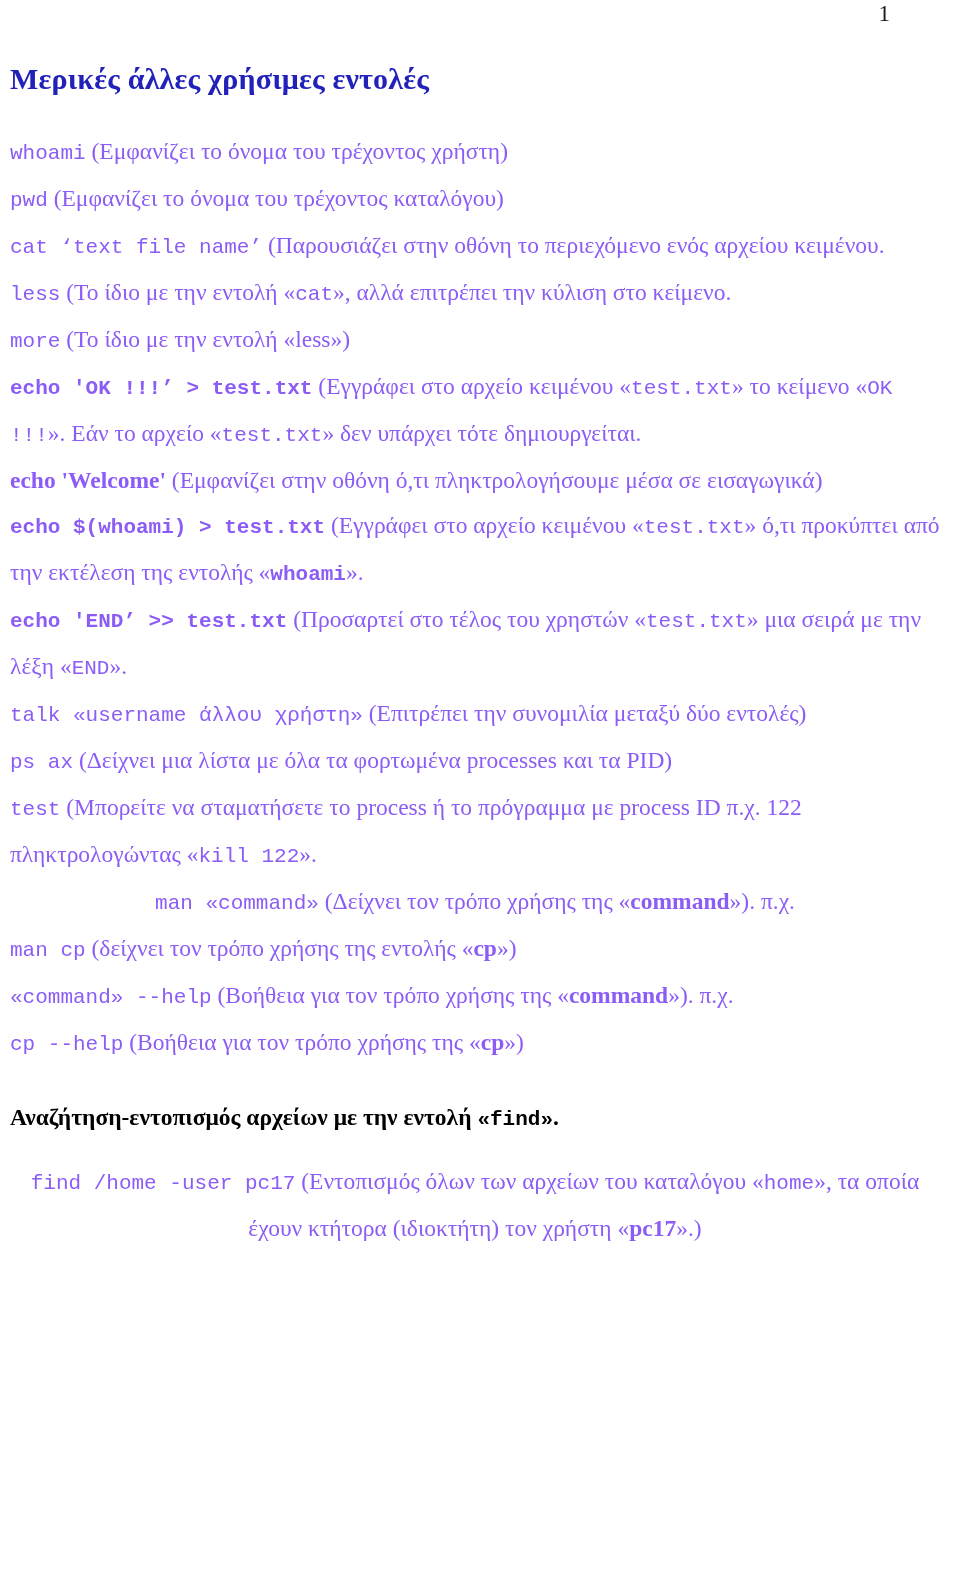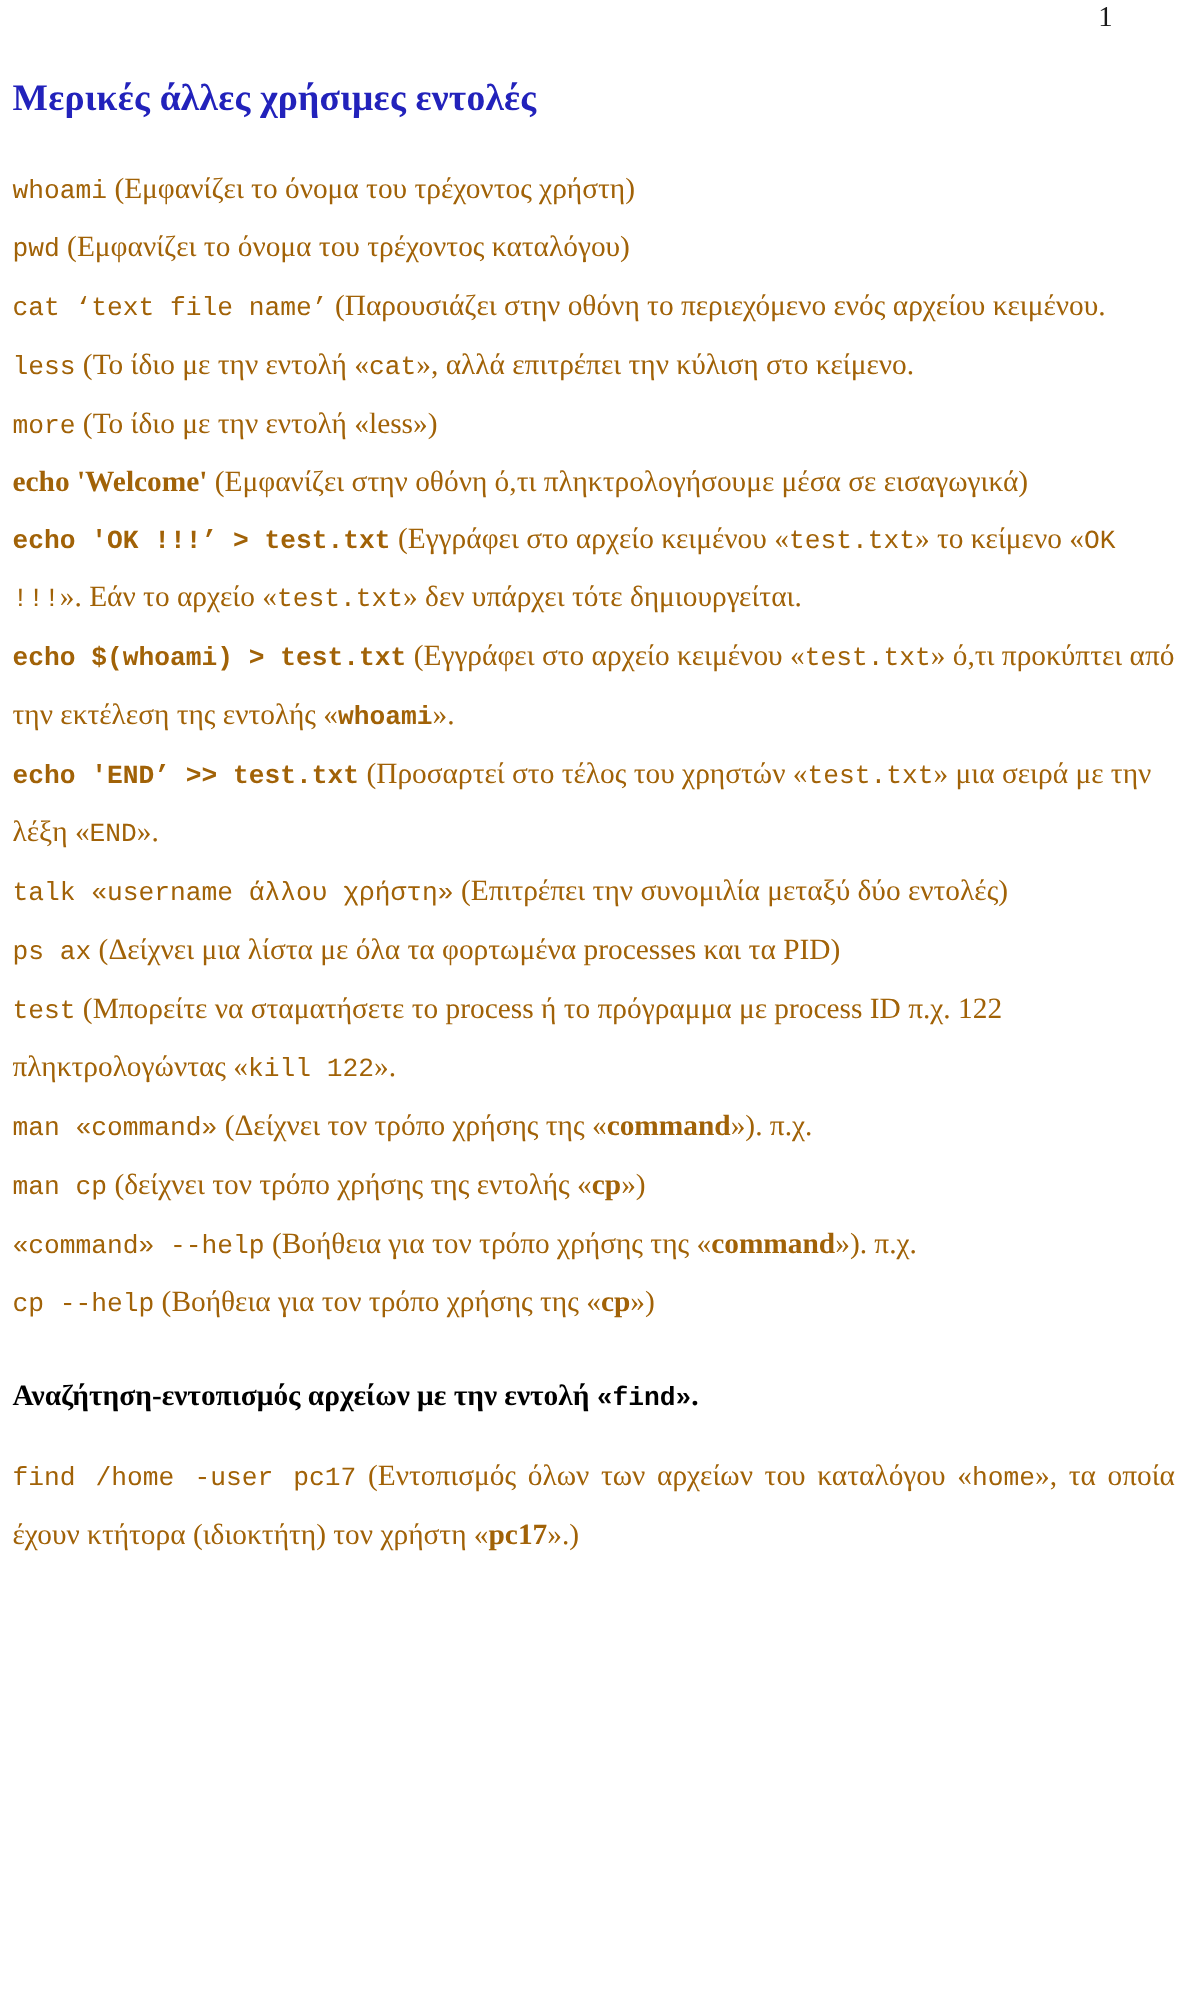--- a/index.html
+++ b/index.html
@@ -45,28 +45,29 @@
     letter-spacing: 0.2px;
     line-height: 1.15;
     font-family: "Liberation Serif", "DejaVu Serif", serif;
   }
   .para {
     font-size: 23.5px;
     line-height: 45px;
     margin: 0;
     text-align: left;
     font-family: "Liberation Serif", "DejaVu Serif", serif;
-    color: #a16207;
+    color: #8b5cf6;
   }
   .para.justify {
     text-align: justify;
     text-justify: inter-word;
   }
   .para.spaced {
     margin-top: 17px;
+    text-align: center;
   }
   .para.tight {
     margin-top: 0;
   }
   .mono {
     font-family: "Liberation Mono", "DejaVu Sans Mono", monospace;
     font-size: 21px;
   }
   .mono.b {
     font-weight: bold;
@@ -114,27 +115,27 @@
       <span class="mono">less</span>
       <span>(Το ίδιο με την εντολή «</span><span class="mono">cat</span><span>», αλλά επιτρέπει την κύλιση στο κείμενο.</span>
     </p>
 
     <p class="para">
       <span class="mono">more</span>
       <span>(Το ίδιο με την εντολή «less»)</span>
     </p>
 
     <p class="para">
-      <span class="serif-b">echo 'Welcome'</span>
-      <span>(Εμφανίζει στην οθόνη ό,τι πληκτρολογήσουμε μέσα σε εισαγωγικά)</span>
+      <span class="mono b">echo 'OK !!!’ &gt; test.txt</span>
+      <span>(Εγγράφει στο αρχείο κειμένου «</span><span class="mono">test.txt</span><span>» το κείμενο «</span><span class="mono">OK !!!</span><span>». Εάν το αρχείο «</span><span class="mono">test.txt</span><span>» δεν υπάρχει τότε δημιουργείται.</span>
     </p>
 
     <p class="para">
-      <span class="mono b">echo 'OK !!!’ &gt; test.txt</span>
-      <span>(Εγγράφει στο αρχείο κειμένου «</span><span class="mono">test.txt</span><span>» το κείμενο «</span><span class="mono">OK !!!</span><span>». Εάν το αρχείο «</span><span class="mono">test.txt</span><span>» δεν υπάρχει τότε δημιουργείται.</span>
+      <span class="serif-b">echo 'Welcome'</span>
+      <span>(Εμφανίζει στην οθόνη ό,τι πληκτρολογήσουμε μέσα σε εισαγωγικά)</span>
     </p>
 
     <p class="para">
       <span class="mono b">echo $(whoami) &gt; test.txt</span>
       <span>(Εγγράφει στο αρχείο κειμένου «</span><span class="mono">test.txt</span><span>» ό,τι προκύπτει από την εκτέλεση της εντολής «</span><span class="mono b">whoami</span><span>».</span>
     </p>
 
     <p class="para">
       <span class="mono b">echo 'END’ &gt;&gt; test.txt</span>
       <span>(Προσαρτεί στο τέλος του χρηστών «</span><span class="mono">test.txt</span><span>» μια σειρά με την λέξη «</span><span class="mono">END</span><span>».</span>

